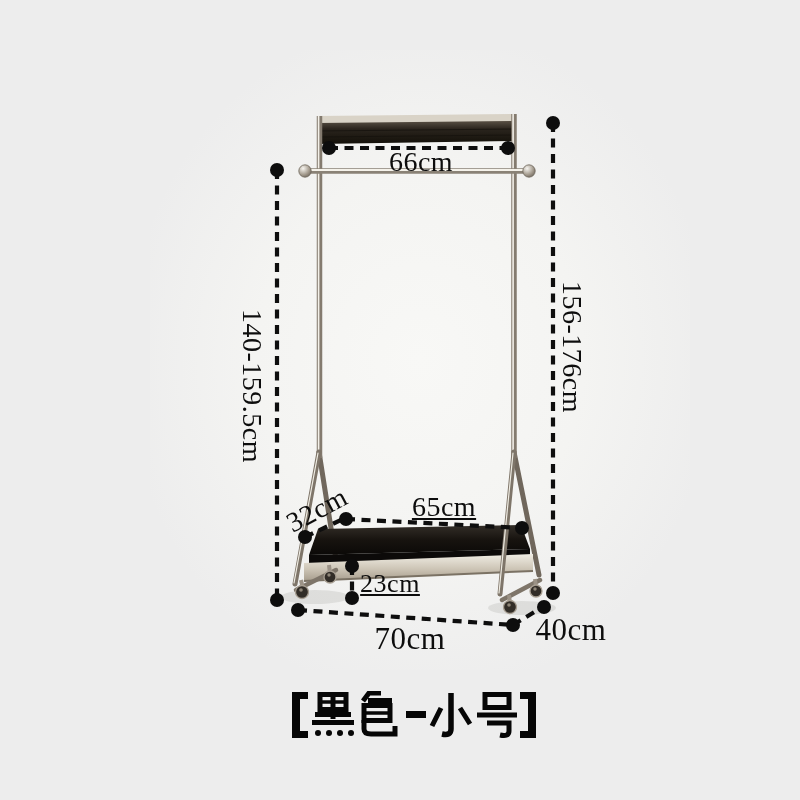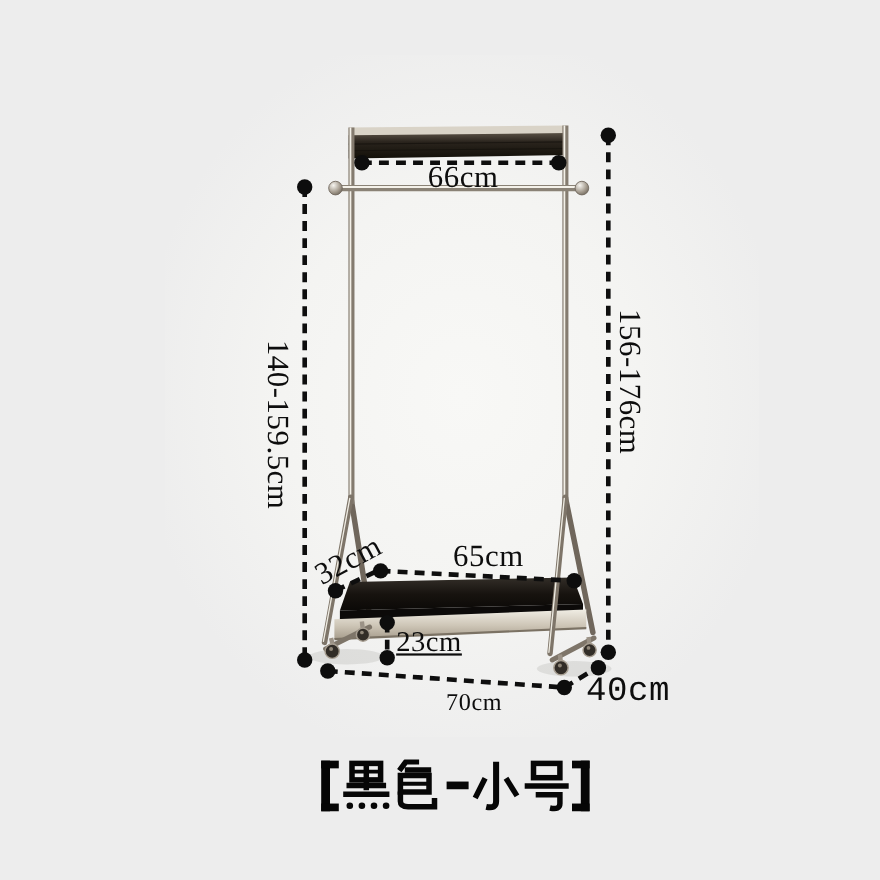--- a/index.html
+++ b/index.html
@@ -23,25 +23,25 @@
     position:absolute;
     color:#0d0d0d;
     white-space:nowrap;
     transform:translate(-50%,-50%);
     line-height:1;
     letter-spacing:0.5px;
   }
   .lbl-66   {left:421px;top:162px;font-size:28px;}
   .lbl-left-h{left:252px;top:386px;font-size:28px;transform:translate(-50%,-50%) rotate(90deg);}
   .lbl-right-h{left:572px;top:347px;font-size:28px;transform:translate(-50%,-50%) rotate(90deg);}
-  .lbl-65   {left:444px;top:507px;font-size:28px;}
+  .lbl-65   {left:444px;top:507px;font-size:28px;text-decoration:underline;}
   .lbl-32   {left:317px;top:510px;font-size:28px;transform:translate(-50%,-50%) rotate(-28deg);}
   .lbl-23   {left:390px;top:584px;font-size:26px;text-decoration:underline;}
-  .lbl-70   {left:431px;top:638px;font-size:22px;}
-  .lbl-40   {left:571px;top:629px;font-size:31px;font-family:Liberation Mono, monospace;}
+  .lbl-70   {left:410px;top:638px;font-size:31px;}
+  .lbl-40   {left:571px;top:629px;font-size:31px;}
   .caption{
     position:absolute;left:414px;top:717px;
     transform:translate(-50%,-50%);
   }
   .caption .hidden-text{
     position:absolute;left:0;top:0;opacity:0;
     font-family:"DejaVu Sans", sans-serif;font-size:44px;font-weight:bold;
   }
 </style>
 </head>

